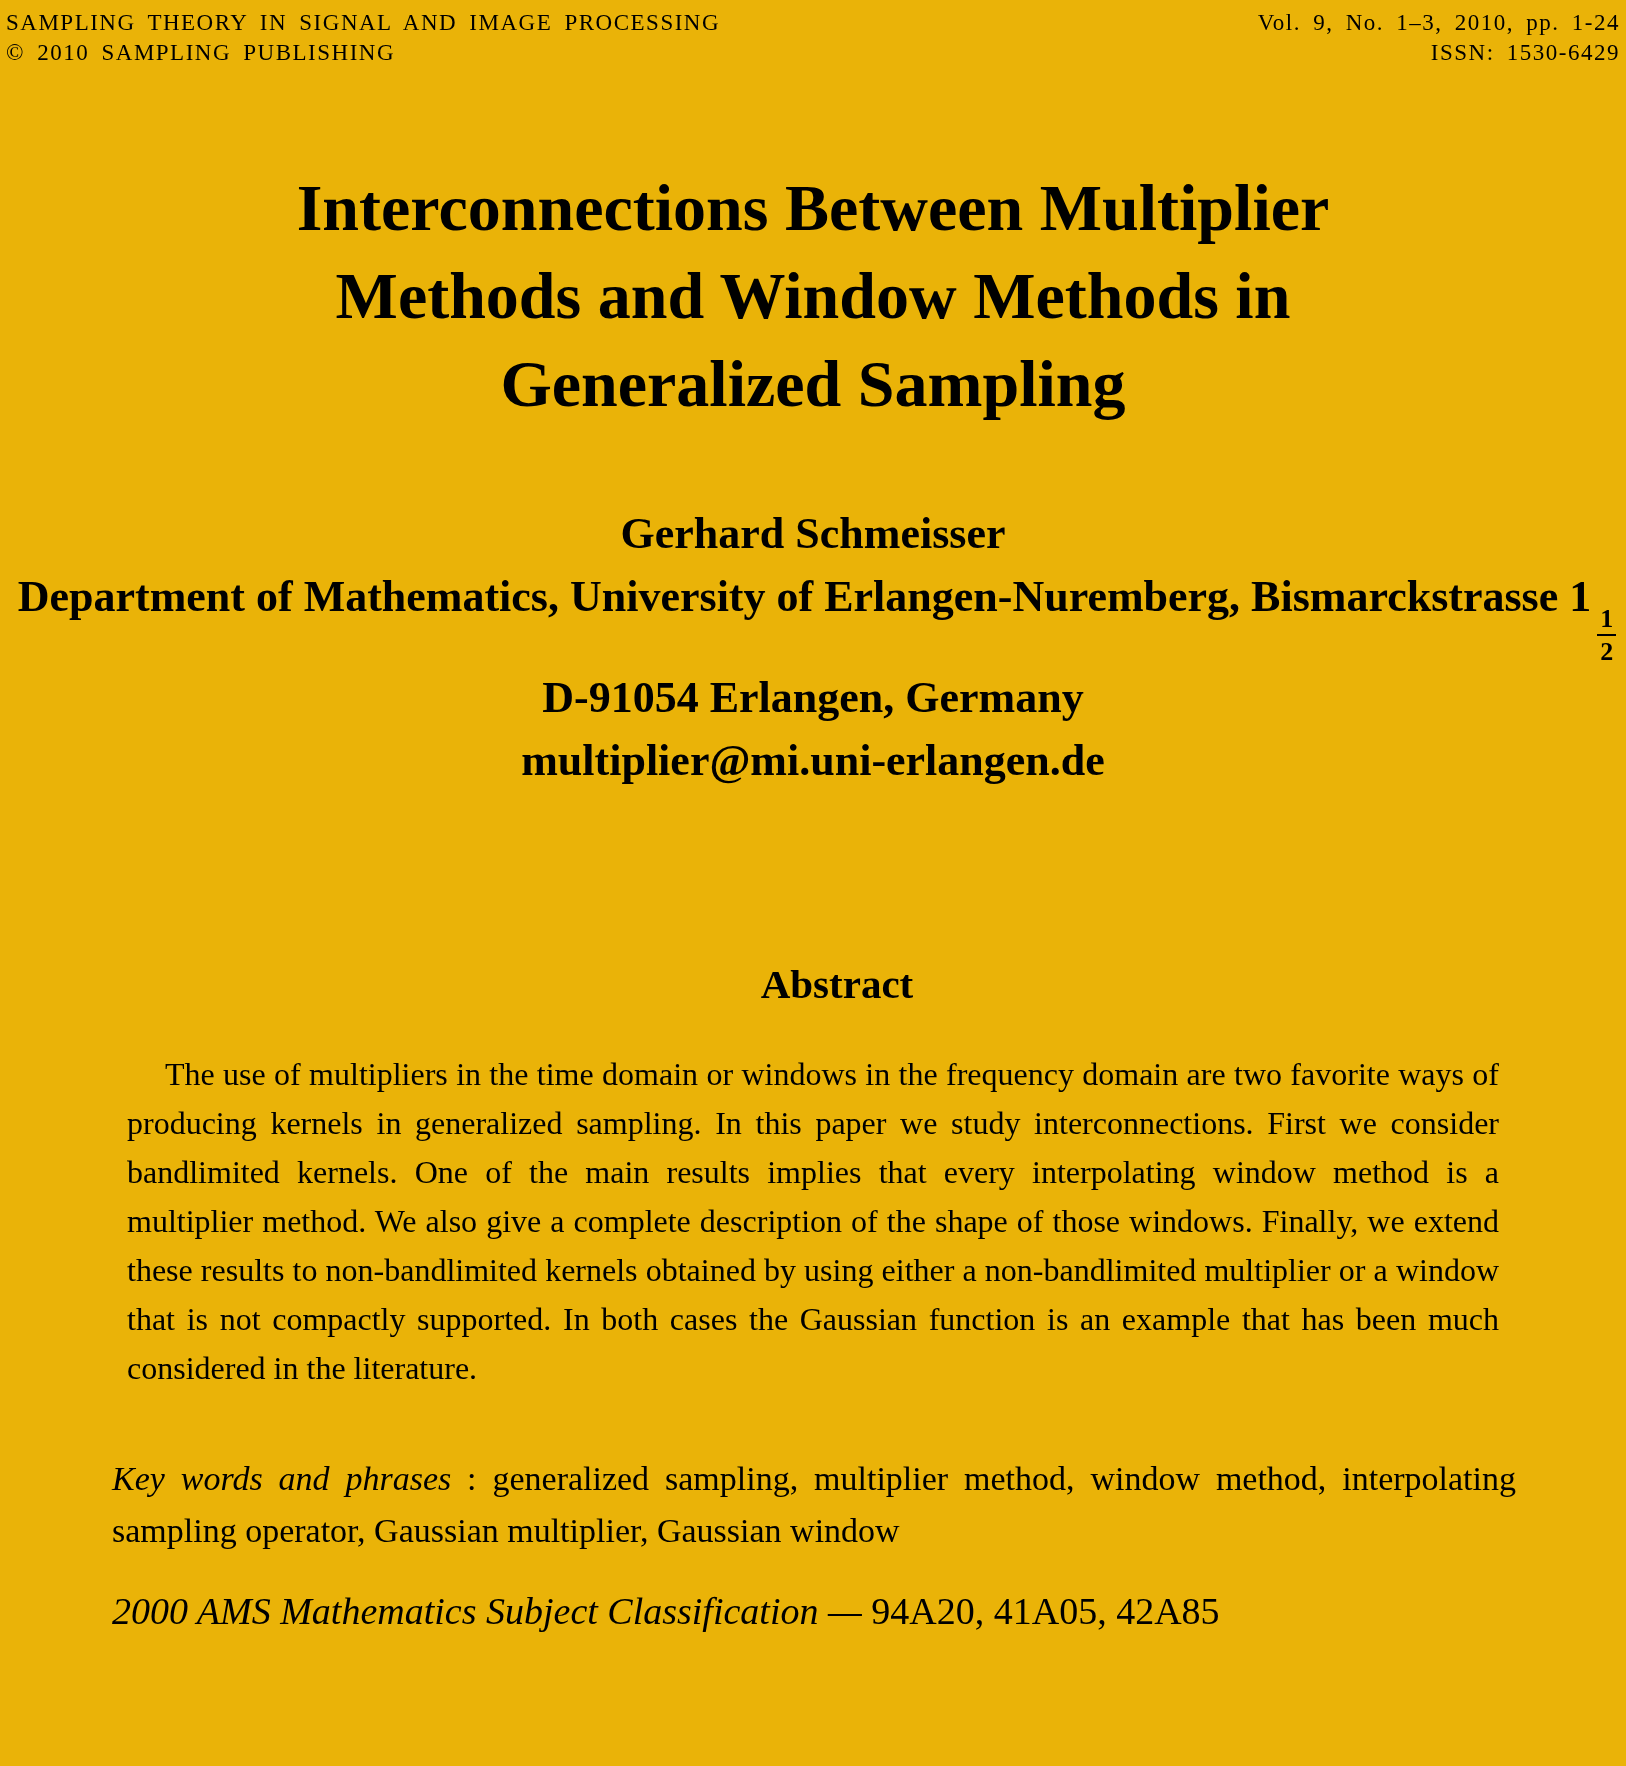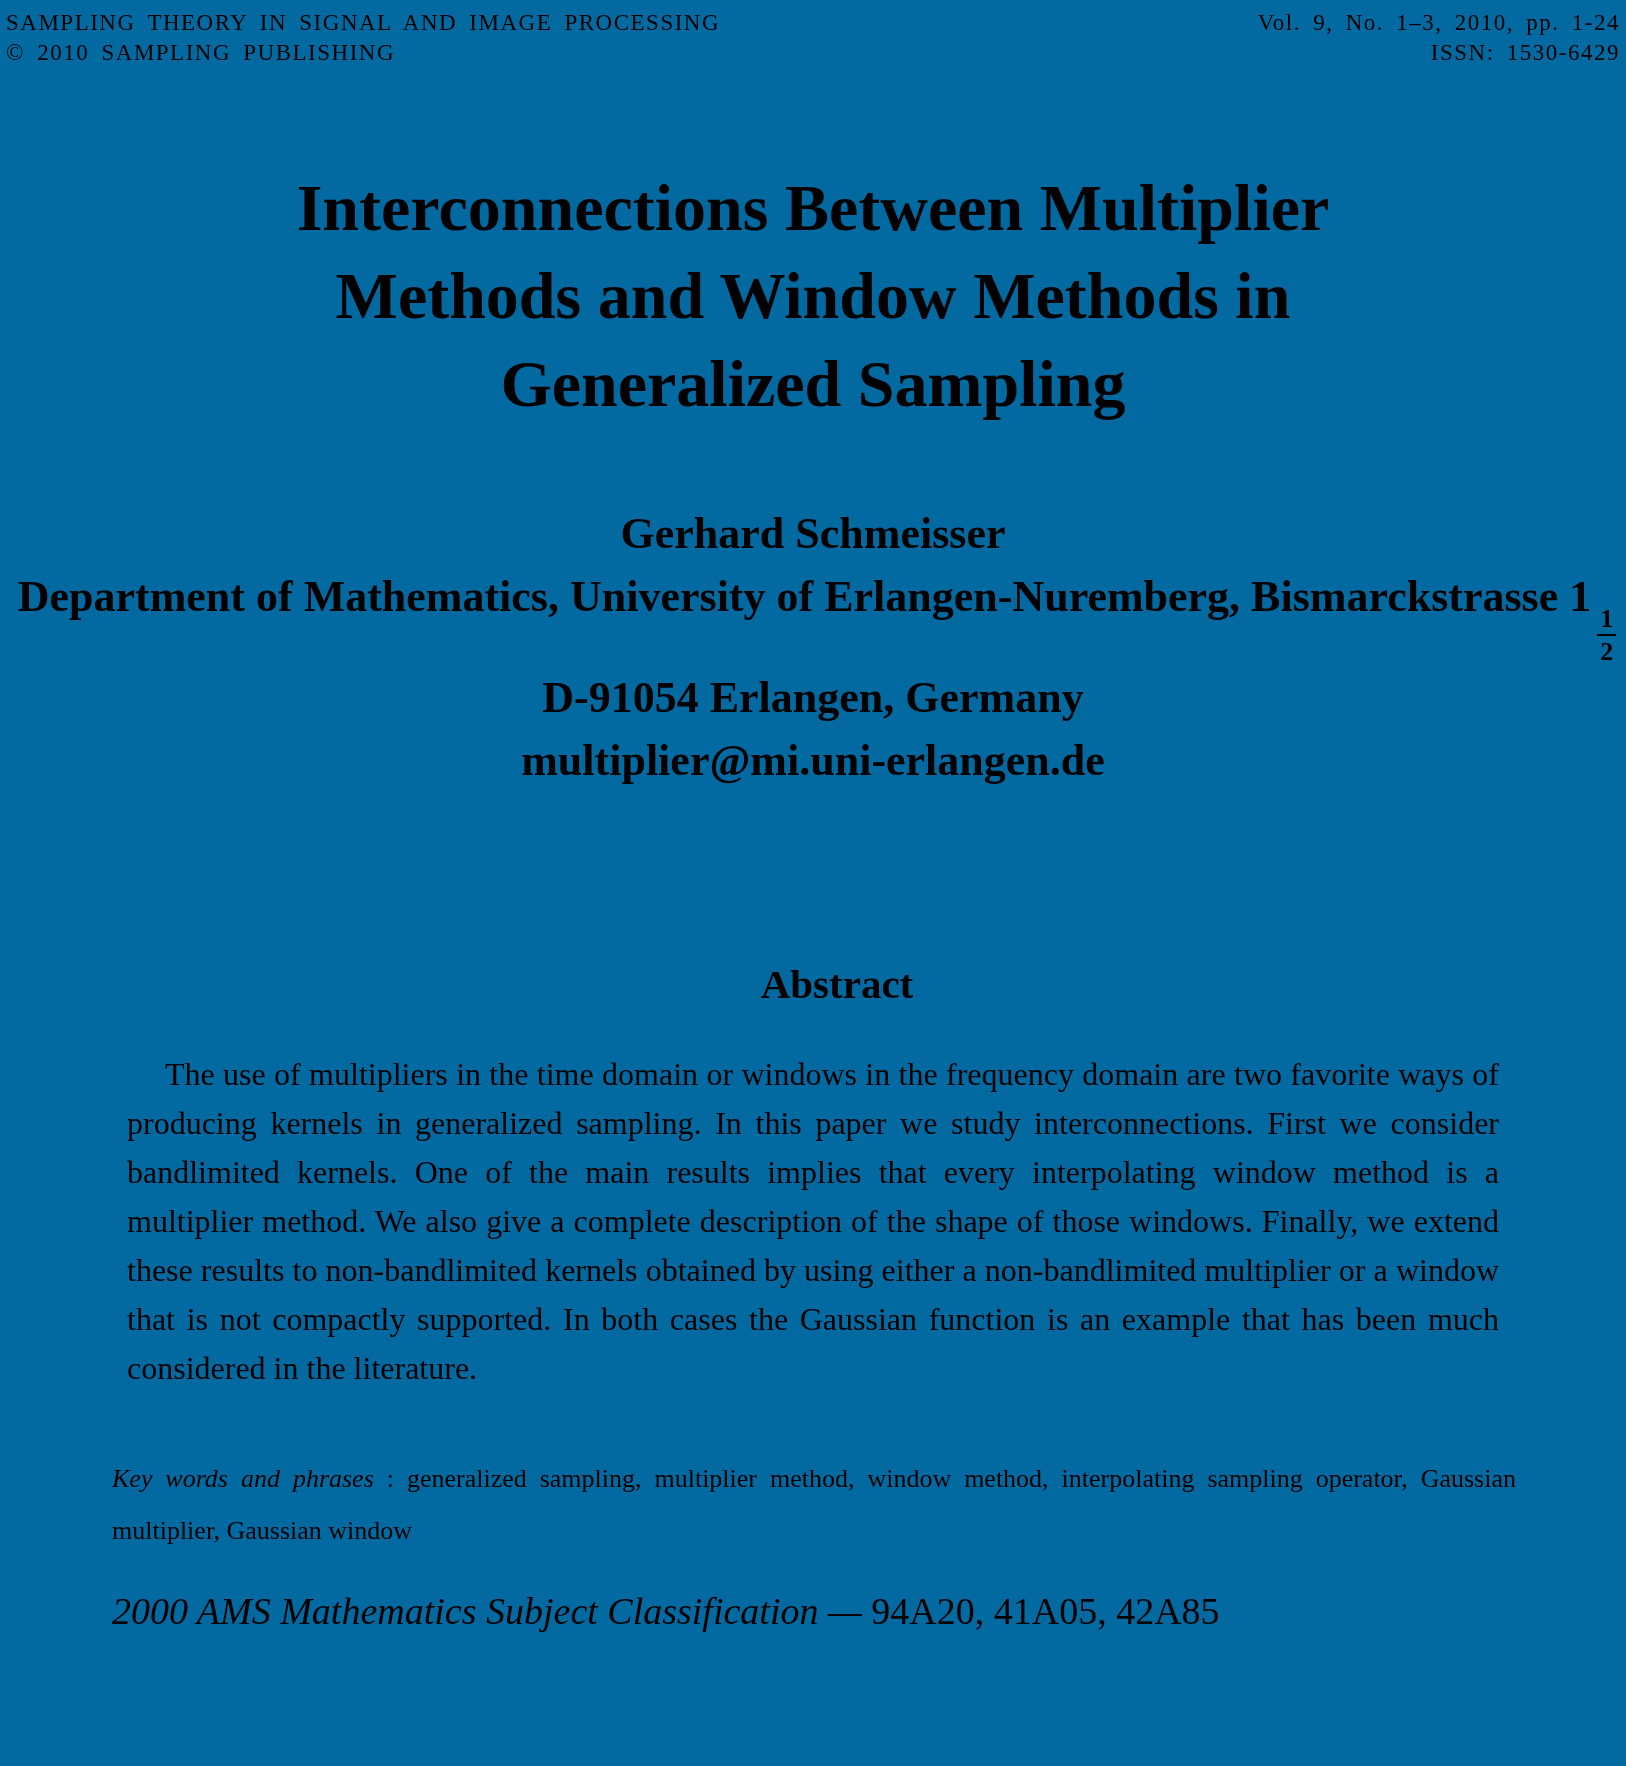--- a/index.html
+++ b/index.html
@@ -4,21 +4,21 @@
 <style>
   html, body {
     margin: 0;
     padding: 0;
     background: #ffffff;
   }
   .page {
     position: relative;
     width: 1626px;
     height: 1766px;
-    background: #0369a1;
+    background: #eab308;
     color: #000000;
     font-family: "Liberation Serif", "DejaVu Serif", serif;
     overflow: hidden;
     box-sizing: border-box;
     padding-top: 8px;
   }
   .header {
     display: flex;
     justify-content: space-between;
     align-items: flex-start;
@@ -66,21 +66,21 @@
   }
   .abstract-body {
     margin: 44px 127px 0;
     font-size: 32px;
     line-height: 49px;
     text-align: justify;
     text-indent: 38px;
   }
   .keywords {
     margin: 60px 110px 0 112px;
-    font-size: 26px;
+    font-size: 34px;
     line-height: 52px;
     text-align: justify;
   }
   .classification {
     margin: 30px 110px 0 112px;
     font-size: 38px;
     line-height: 48px;
   }
 </style>
 </head>

